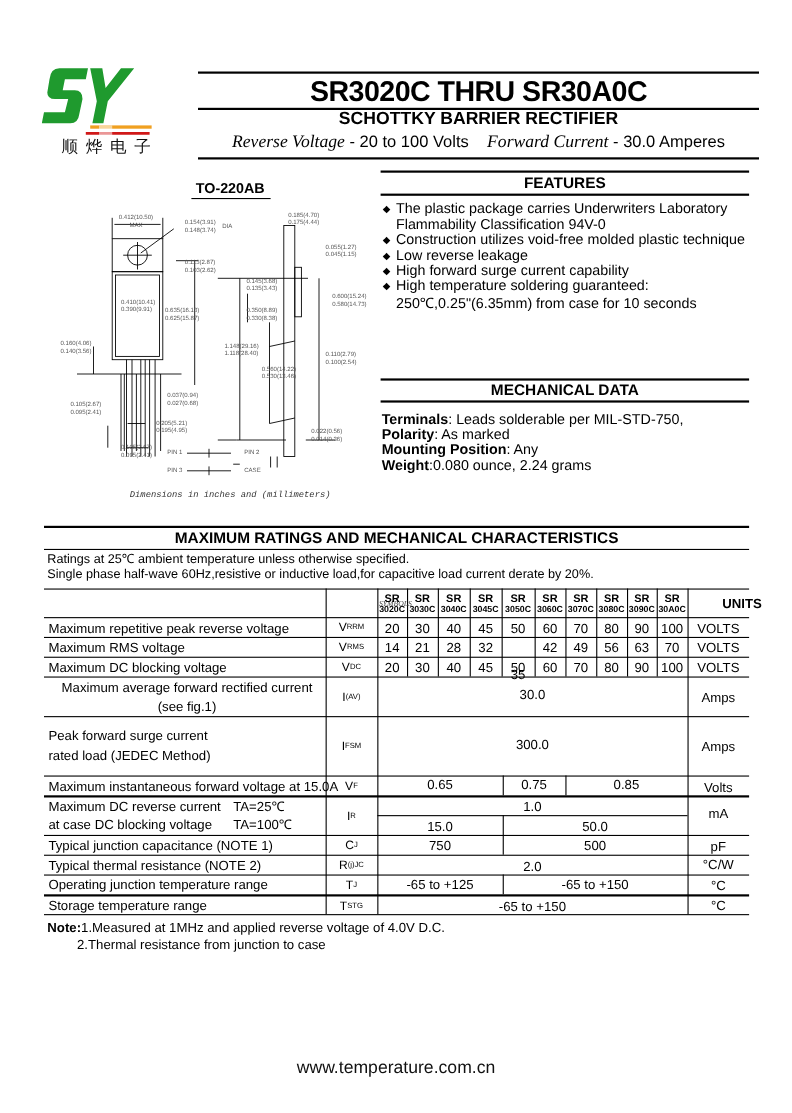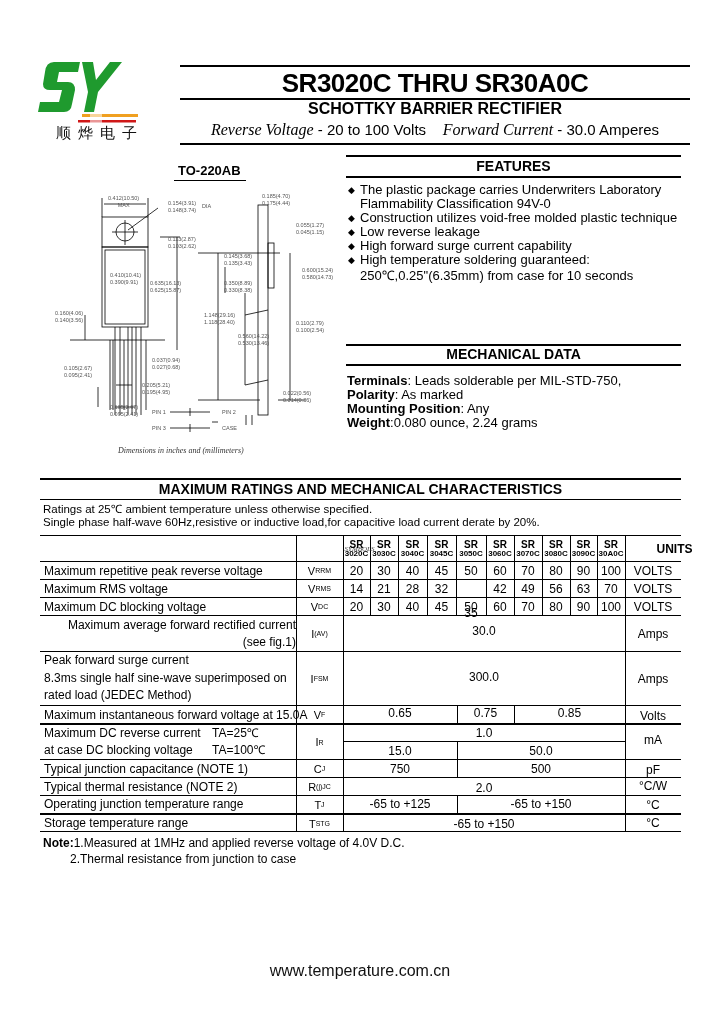--- a/index.html
+++ b/index.html
@@ -9,21 +9,21 @@
   
   .logo { left:38px; top:58px; width:100px; height:88px; }
   .logo-cn { position:absolute; left:56px; top:124px; font-size:15px; letter-spacing:7px; font-family:"DejaVu Sans", sans-serif; color:#111; }
   
   .title { left:180px; top:68px; width:510px; text-align:center; font-weight:bold; font-size:26px; letter-spacing:-0.5px; }
   .subtitle { left:180px; top:100px; width:510px; text-align:center; font-weight:bold; font-size:16px; }
   .ratings-line { left:180px; top:121px; width:510px; text-align:center; font-size:15px; white-space:nowrap; }
   .ratings-line .it { font-family:"Liberation Serif", serif; font-style:italic; font-size:16px; }
   
   .pkg-title { left:178px; top:163px; font-weight:bold; font-size:13px; }
-  .dim-caption { left:118px; top:446px; font-family:Liberation Serif, serif; font-style:italic; font-size:8px; color:#333; }
+  .dim-caption { left:118px; top:446px; font-family:Liberation Mono, monospace; font-style:italic; font-size:8px; color:#333; }
   .dimtxt { position:absolute; font-size:5.5px; color:#555; line-height:7px; white-space:nowrap; }
   
   .sec-title { position:absolute; text-align:center; font-weight:bold; font-size:14px; }
   .feat-list { left:348px; top:183px; width:340px; font-size:13px; line-height:14px; }
   .feat-item { position:relative; padding-left:12px; }
   .feat-item .bullet { position:absolute; left:0; top:0; font-size:9px; }
   .feat-extra { padding-left:12px; margin-top:2px; }
   .mech { left:347px; top:374px; width:340px; font-size:13px; line-height:14px; }
   .mech b { font-weight:bold; }
   
@@ -367,36 +367,35 @@
     <div class="cell" style="left:456px;top:598px;width:30px;height:17px;">50</div>
     <div class="cell" style="left:486px;top:598px;width:28px;height:17px;">60</div>
     <div class="cell" style="left:514px;top:598px;width:28px;height:17px;">70</div>
     <div class="cell" style="left:542px;top:598px;width:28px;height:17px;">80</div>
     <div class="cell" style="left:570px;top:598px;width:27px;height:17px;">90</div>
     <div class="cell" style="left:597px;top:598px;width:28px;height:17px;">100</div>
     <div class="cell" style="left:625px;top:598px;width:56px;height:17px;">VOLTS</div>
   </div>
 
   <div>
-    <div class="cell lbl" style="left:40px;top:616px;width:256px;height:35px;flex-direction:column;align-items:flex-end;justify-content:center;line-height:17px;">
+    <div class="cell lbl" style="left:40px;top:616px;width:256px;height:35px;flex-direction:column;align-items:center;justify-content:center;line-height:17px;">
         <span>Maximum average forward rectified current</span>
         <span>(see fig.1)</span>
       </div>
     <div class="cell sym" style="left:296px;top:616px;width:47px;height:35px;">
         <span>I</span>
         <small>(AV)</small>
       </div>
     <div class="cell" style="left:343px;top:616px;width:282px;height:30px;">30.0</div>
     <div class="cell" style="left:625px;top:616px;width:56px;height:35px;">Amps</div>
   </div>
 
   <div>
     <div class="cell lbl" style="left:40px;top:652px;width:256px;height:53px;flex-direction:column;align-items:flex-start;justify-content:center;line-height:17.5px;">
         <span>Peak forward surge current</span>
-        <span>8.3ms single half sine-wave superimposed on</span>
         <span>rated load (JEDEC Method)</span>
       </div>
     <div class="cell sym" style="left:296px;top:652px;width:47px;height:53px;">
         <span>I</span>
         <small>FSM</small>
       </div>
     <div class="cell" style="left:343px;top:652px;width:282px;height:50px;">300.0</div>
     <div class="cell" style="left:625px;top:652px;width:56px;height:53px;">Amps</div>
   </div>
 

